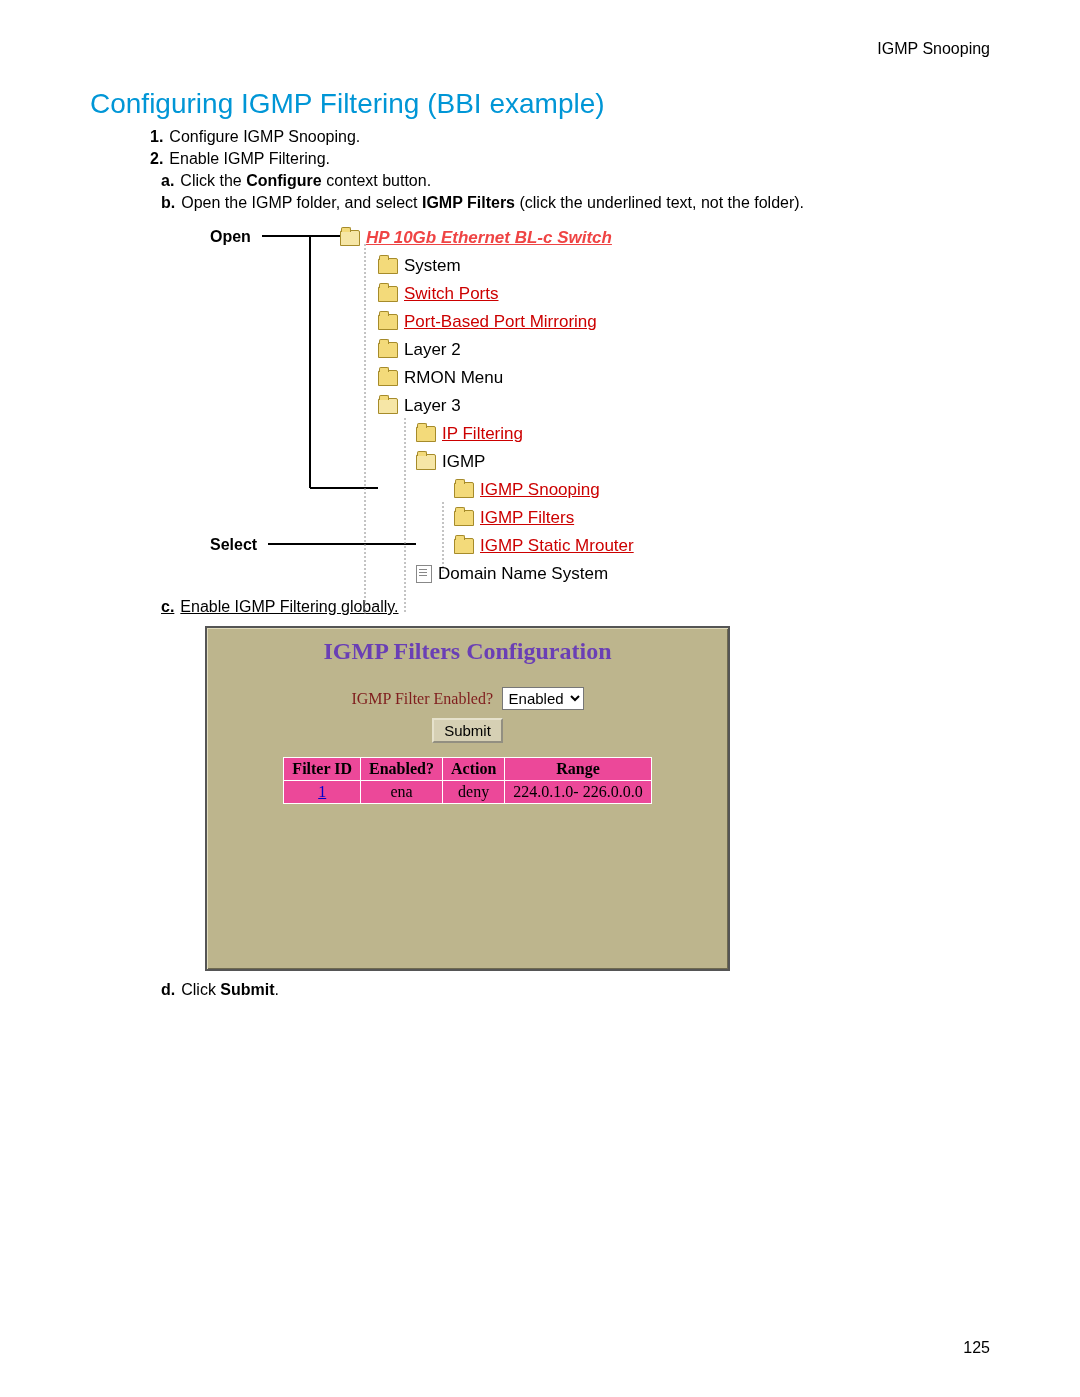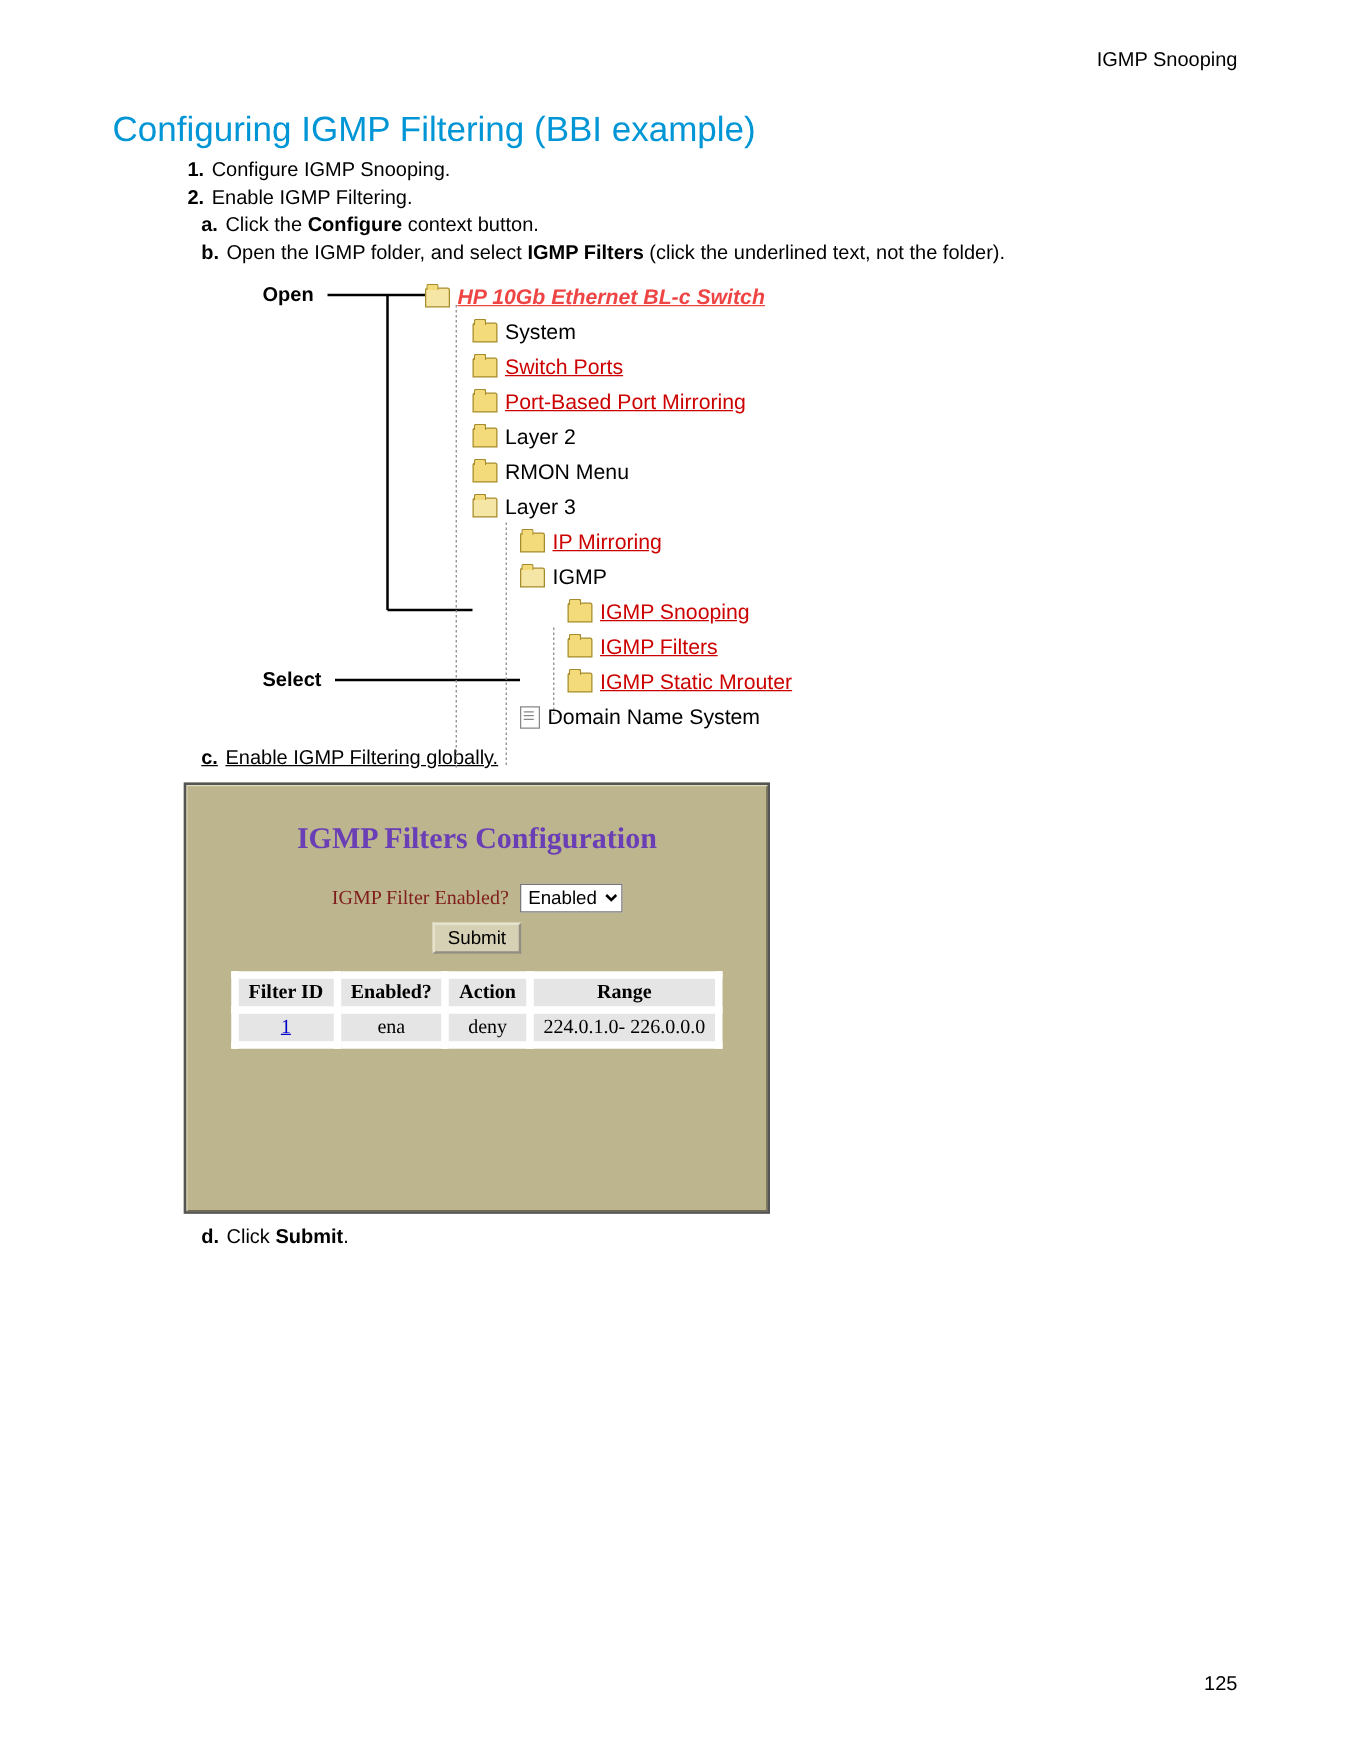--- a/index.html
+++ b/index.html
@@ -96,26 +96,26 @@
   .callout {
     position: absolute;
     font-weight: bold;
     font-size: 16px;
     text-align: right;
     white-space: nowrap;
   }
 
   
   .panel {
-    width: 469px;
-    margin: 10px 0 10px 57px;
+    width: 525px;
+    margin: 10px 0 10px 115px;
     background: #bdb58d;
     border: 2px solid #555;
     box-shadow: inset 1px 1px 0 #e0dbbb, inset -1px -1px 0 #6f6a50;
-    padding: 24px 14px;
+    padding: 4px 14px;
     box-sizing: border-box;
     height: 345px;
   }
   .panel-inner { text-align: center; }
   .panel-title {
     color: #6a3fb5;
     font-family: "Times New Roman", serif;
     font-weight: bold;
     font-size: 24px;
     margin: 6px 0 22px;
@@ -135,23 +135,23 @@
     border: 2px outset #e6e2cc;
     cursor: pointer;
   }
   table.filters {
     margin: 14px auto 0;
     border-collapse: collapse;
     font-family: "Times New Roman", serif;
     font-size: 16px;
   }
   table.filters th, table.filters td {
-    border: 6px solid #ffffff;
+    border: 1px solid #ffffff;
     padding: 2px 8px;
-    background: #e5e5e5;
+    background: #ec4899;
   }
   table.filters th { font-weight: bold; }
   table.filters td.link a { color: #0000cc; text-decoration: underline; }
 
   .page-number {
     position: absolute;
     bottom: 40px;
     right: 90px;
     font-size: 16px;
   }
@@ -233,21 +233,21 @@
           <span class="plain">RMON Menu</span>
         </div>
       <div class="tree-row">
           <span class="indent" style="width:158px"></span>
           <span class="folder-icon folder-open"></span>
           <span class="plain">Layer 3</span>
         </div>
       <div class="tree-row">
           <span class="indent" style="width:196px"></span>
           <span class="folder-icon"></span>
-          <span class="link-red">IP Mirroring</span>
+          <span class="link-red">IP Filtering</span>
         </div>
       <div class="tree-row">
           <span class="indent" style="width:196px"></span>
           <span class="folder-icon folder-open"></span>
           <span class="plain">IGMP</span>
         </div>
       <div class="tree-row">
           <span class="indent" style="width:234px"></span>
           <span class="folder-icon"></span>
           <span class="link-red">IGMP Snooping</span>

